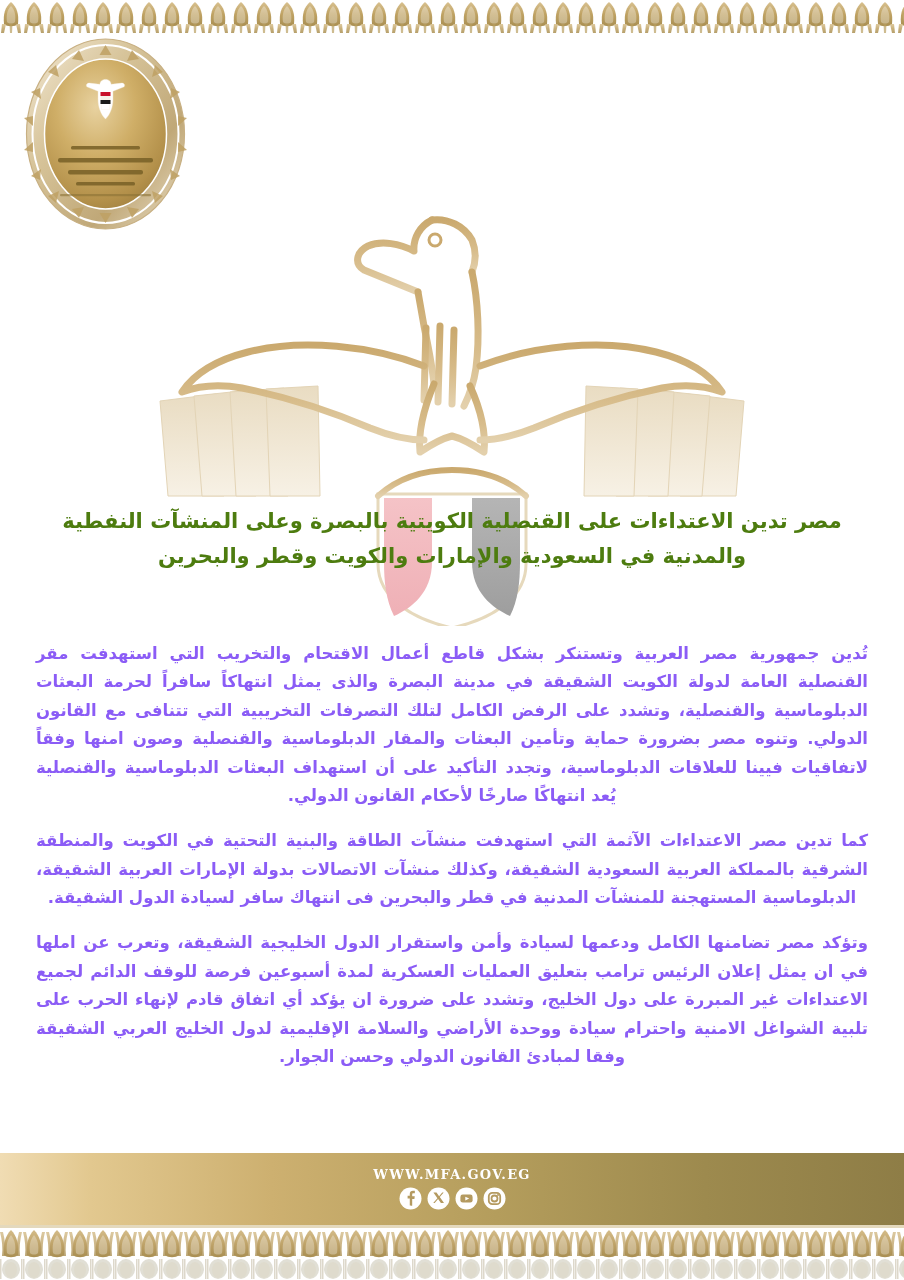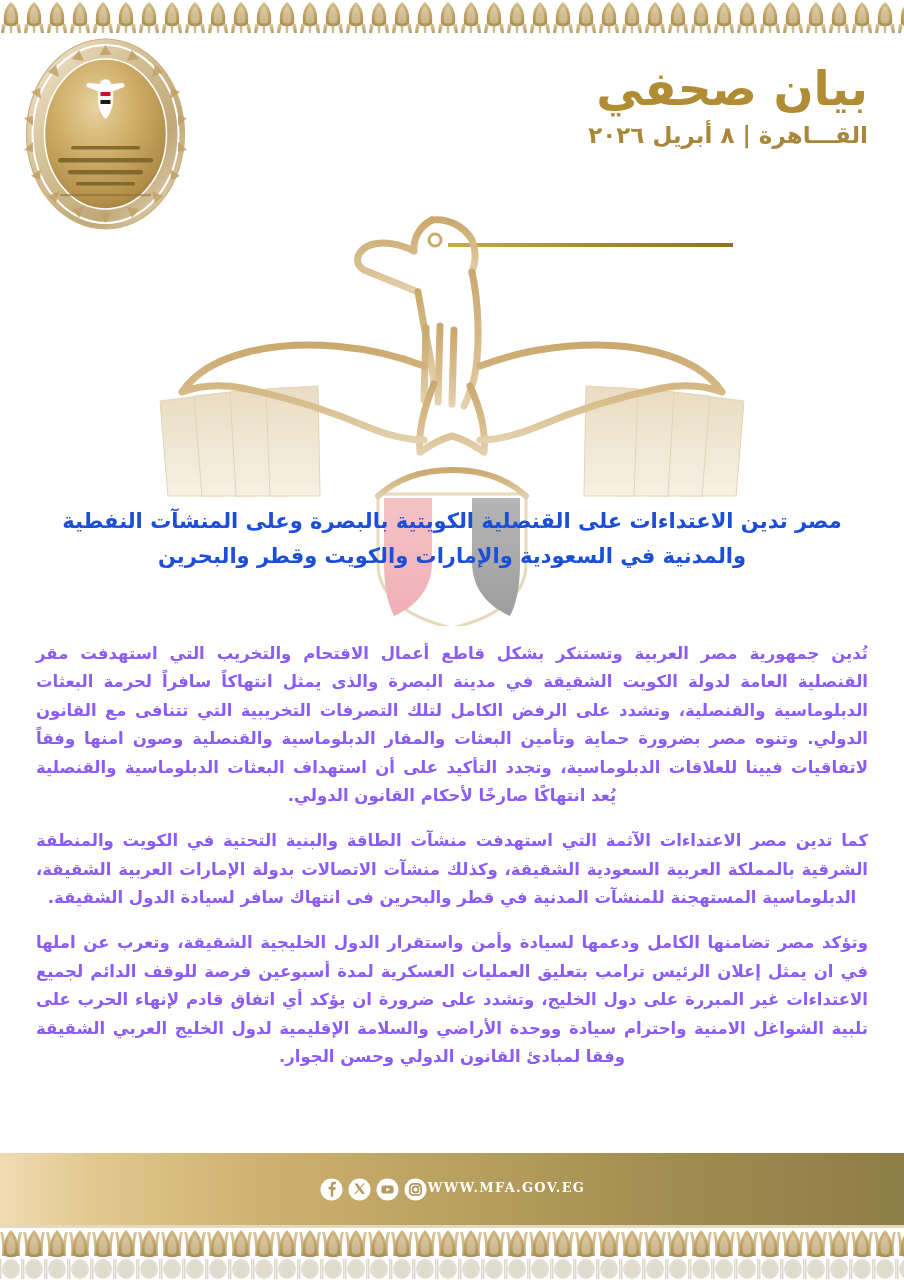--- a/index.html
+++ b/index.html
@@ -90,21 +90,21 @@
   .headline {
     position: absolute;
     top: 504px;
     right: 44px;
     width: 816px;
     text-align: center;
     direction: rtl;
     font-family: "DejaVu Sans", "Liberation Sans", sans-serif;
     font-size: 21px;
     font-weight: 700;
-    color: #1d4ed8;
+    color: #4d7c0f;
     line-height: 1.65;
     letter-spacing: 0px;
   }
 
   
   .body-text {
     position: absolute;
     top: 640px;
     right: 36px;
     width: 832px;
@@ -127,21 +127,21 @@
   .footer-band {
     position: absolute;
     left: 0;
     bottom: 55px;
     width: 904px;
     height: 72px;
     background: linear-gradient(90deg,
        #f0dcb3 0%, #e2c88f 10%, #cdb070 30%,
        #b49d5c 55%, #9d8a4e 78%, #8e7d46 100%);
     display: flex;
-    flex-direction: row;
+    flex-direction: column;
     align-items: center;
     justify-content: center;
   }
   .footer-url {
     font-family: "DejaVu Serif", "Liberation Serif", serif;
     font-size: 13px;
     font-weight: 700;
     color: #ffffff;
     letter-spacing: 1.3px;
     direction: ltr;
@@ -287,25 +287,20 @@
         <rect x="34" y="122" width="95" height="4.4" rx="2"></rect>
         <rect x="44" y="134" width="75" height="4.4" rx="2"></rect>
         <rect x="52" y="146" width="59" height="3.6" rx="1.6"></rect>
       </g>
       <g fill="#8a7235" opacity="0.6">
         <rect x="36" y="158" width="91" height="2.2" rx="1"></rect>
       </g>
     </svg>
   </div>
 
-  <div class="header-block">
-    <div class="statement-title">بيان صحفي</div>
-    <div class="statement-date">القـــاهرة | ٨ أبريل ٢٠٢٦</div>
-    <div class="header-rule"></div>
-  </div>
 
   <div class="watermark">
     <svg width="640" height="430" viewBox="0 0 640 430" xmlns="http://www.w3.org/2000/svg" aria-hidden="true">
       <defs>
         <linearGradient id="wmGold" x1="0" y1="0" x2="0" y2="1">
           <stop offset="0%" stop-color="#caa96e"></stop>
           <stop offset="60%" stop-color="#d8bd8c"></stop>
           <stop offset="100%" stop-color="#e3d0ac"></stop>
         </linearGradient>
         <linearGradient id="wmFeather" x1="0" y1="0" x2="0" y2="1">

